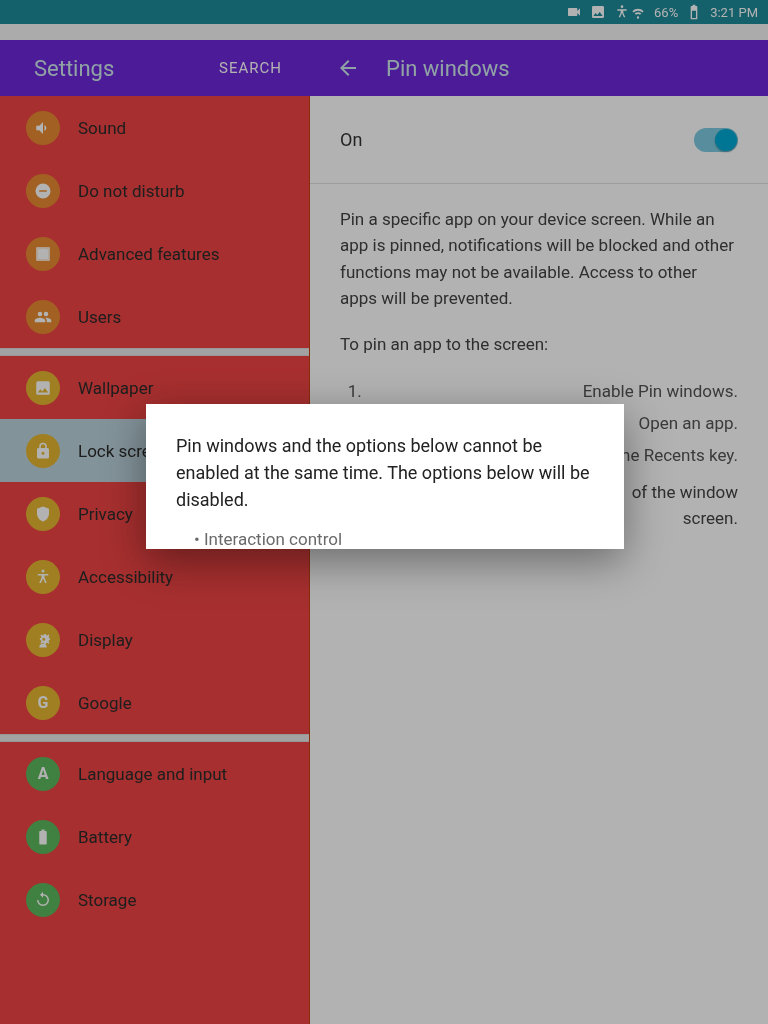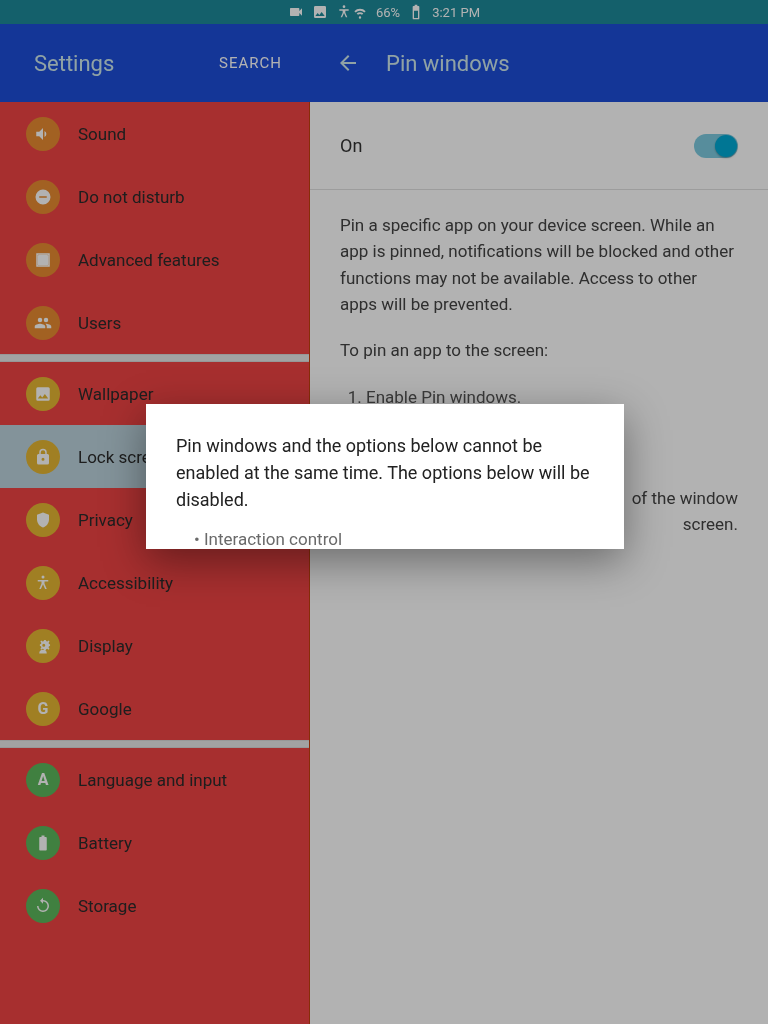--- a/index.html
+++ b/index.html
@@ -1,23 +1,23 @@
 <!DOCTYPE html>
 <html><head>
 <meta charset="utf-8">
 <style>
   * { box-sizing: border-box; margin: 0; padding: 0; }
   html, body { width: 768px; height: 1024px; overflow: hidden; font-family: Roboto, "Helvetica Neue", Arial, sans-serif; background: #f5f5f5; }
   
-  .statusbar { height: 24px; background: #1e8a9a; display: flex; align-items: center; justify-content: center; padding: 0 10px; color: #fff; font-size: 13px; }
+  .statusbar { height: 24px; background: #1e8a9a; display: flex; align-items: center; justify-content: flex-end; padding: 0 10px; color: #fff; font-size: 13px; }
   .statusbar .left-icons, .statusbar .right-icons { display: flex; align-items: center; gap: 8px; }
   .statusbar svg { width: 16px; height: 16px; fill: #fff; display: block; }
   .statusbar .pct, .statusbar .clock { font-weight: 400; }
   
-  .actionbars { height: 78px; background: #1d4ed8; display: flex; }
+  .actionbars { height: 56px; background: #6d28d9; display: flex; margin-top: 16px; }
   .ab-left { width: 310px; display: flex; align-items: center; justify-content: space-between; padding: 0 28px 0 34px; }
   .ab-title { color: #cfe9ec; font-size: 22px; font-weight: 400; }
   .ab-search { color: #ffffff; font-size: 15px; letter-spacing: 1px; }
   .ab-right { flex: 1; display: flex; align-items: center; padding-left: 24px; gap: 24px; }
   .ab-back { width: 28px; height: 28px; display: flex; align-items: center; justify-content: center; }
   .ab-back svg { width: 24px; height: 24px; fill: #cfe9ec; }
   .ab-right-title { color: #cfe9ec; font-size: 22px; }
   
   .body { display: flex; height: calc(1024px - 24px - 60px); }
   .sidebar { width: 310px; background: #ef4444; border-right: 1px solid #c2410c; overflow: hidden; position: relative; }
@@ -31,21 +31,21 @@
   .icon-circ svg { width: 18px; height: 18px; fill: #fff; }
   .icon-circ .glyph { color:#fff; font-size:16px; font-weight:700; line-height:1; }
   
   .prefrow { display: flex; align-items: center; justify-content: space-between; height: 88px; padding: 0 30px; border-bottom: 1px solid #e0e0e0; }
   .prefrow .plabel { font-size: 18px; color: #333; }
   .switch { width: 44px; height: 24px; border-radius: 12px; background: #7dcbe0; position: relative; }
   .switch .knob { width: 22px; height: 22px; border-radius: 50%; background: #00a9d4; position: absolute; right: 1px; top: 1px; box-shadow: 0 1px 2px rgba(0,0,0,.3); }
   .desc { padding: 22px 30px 0 30px; font-size: 17px; line-height: 1.55; color: #444; }
   .desc p { margin-bottom: 20px; }
   .desc ol { padding-left: 26px; color:#555; }
-  .desc ol li { margin-bottom: 6px; }
+  .desc ol li { margin-bottom: 6px; text-align: right; }
   .desc .tail { margin-top: 10px; }
   
   .scrim { position: absolute; inset: 0; background: rgba(0,0,0,0.30); }
   .root { position: relative; width: 768px; height: 1024px; }
   
   .dialog { position: absolute; left: 146px; top: 404px; width: 478px; background: #fff; box-shadow: 0 12px 40px rgba(0,0,0,.4); padding: 28px 30px 0 30px; }
   .dialog .msg { font-size: 18px; line-height: 1.5; color: #222; }
   .dialog .bullet { margin-top: 16px; padding-left: 18px; font-size: 17px; color: #6a6a6a; }
   .dialog .btnrow { display: flex; justify-content: flex-end; align-items: center; gap: 0; margin-top: 34px; padding-bottom: 14px; }
   .dialog .btn { font-size: 16px; font-weight: 600; padding: 20px 18px; letter-spacing: .5px; }

